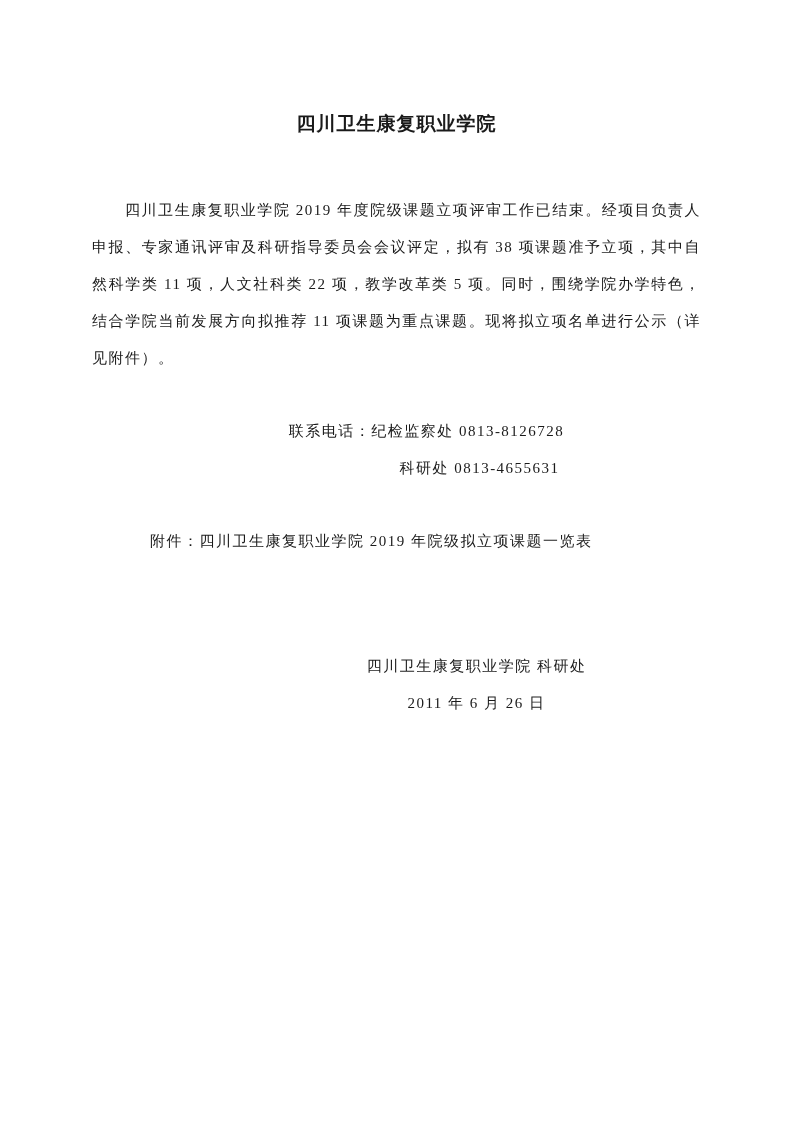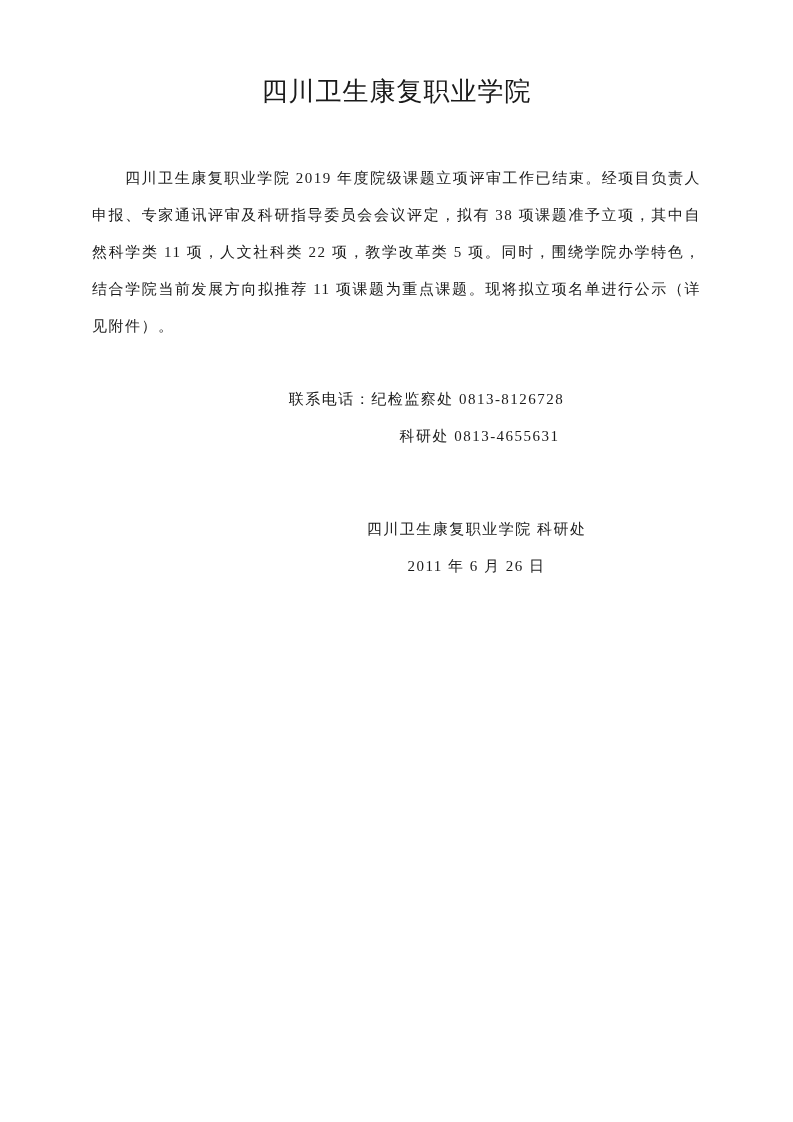--- a/index.html
+++ b/index.html
@@ -12,24 +12,24 @@
     width: 793px;
     height: 1122px;
     margin: 0 auto;
     background: #ffffff;
     color: #1a1a1a;
     font-family: "Liberation Serif", "DejaVu Serif", serif;
     overflow: hidden;
     box-sizing: border-box;
   }
   .title-block {
-    padding-top: 70px;
+    padding-top: 102px;
     text-align: center;
-    font-weight: 400;
-    font-size: 26px;
+    font-weight: 700;
+    font-size: 19px;
     letter-spacing: 1px;
   }
   .title-line {
     line-height: 44px;
   }
   .content {
     margin: 46px 92px 0 92px;
     font-size: 15px;
     line-height: 37px;
     letter-spacing: 1.5px;
@@ -53,21 +53,21 @@
     text-indent: 0;
     line-height: 37px;
   }
   .attachment-line {
     margin-top: 36px;
     padding-left: 58px;
     text-indent: 0;
     line-height: 37px;
   }
   .signature-block {
-    margin-top: 56px;
+    margin-top: 88px;
     padding-left: 160px;
     text-align: center;
   }
   .signature-org,
   .signature-date {
     line-height: 37px;
   }
 </style>
 </head>
 <body>
@@ -81,20 +81,21 @@
   <div class="content">
 
     <p>四川卫生康复职业学院 2019 年度院级课题立项评审工作已结束。经项目负责人申报、专家通讯评审及科研指导委员会会议评定，拟有 38 项课题准予立项，其中自然科学类 11 项，人文社科类 22 项，教学改革类 5 项。同时，围绕学院办学特色，结合学院当前发展方向拟推荐 11 项课题为重点课题。现将拟立项名单进行公示（详见附件）。</p>
 
 
     <div class="contact-block">
       <div class="contact-line-1">联系电话：纪检监察处 0813-8126728</div>
       <div class="contact-line-2">科研处 0813-4655631</div>
     </div>
 
+    <div class="attachment-line">附件：四川卫生康复职业学院 2019 年院级拟立项课题一览表</div>
 
     <div class="signature-block">
       <div class="signature-org">四川卫生康复职业学院 科研处</div>
       <div class="signature-date">2011 年 6 月 26 日</div>
     </div>
 
   </div>
 
 </div>
 

